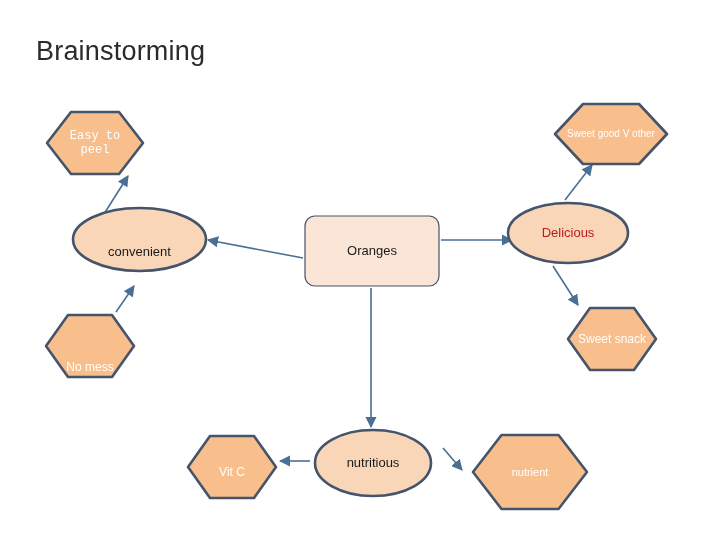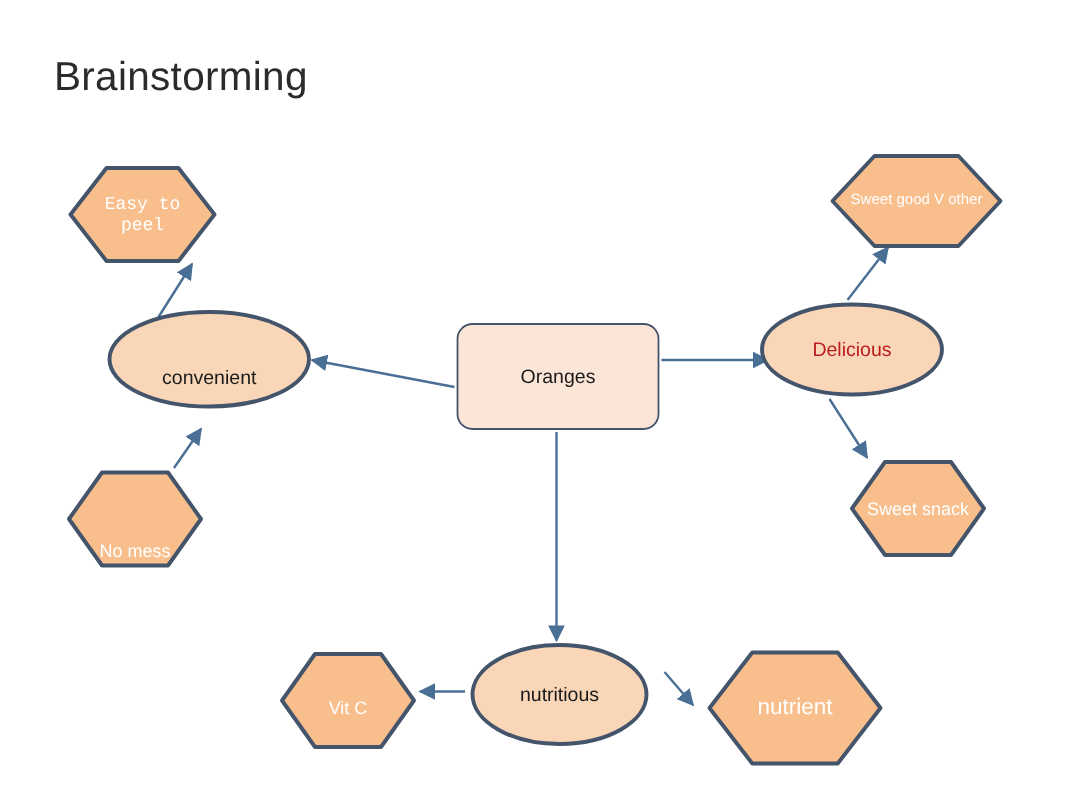--- a/index.html
+++ b/index.html
@@ -119,17 +119,17 @@
       <div class="node hex" style="left: 568px; top: 308px; width: 88px; height: 62px; justify-content: center;">
         <span class="lbl" style="font-size: 12px; color: rgb(255, 255, 255);">Sweet snack</span>
       </div>
       <div class="node hex" style="left: 188px; top: 436px; width: 88px; height: 62px;">
         <span class="lbl" style="font-size: 12px; color: rgb(255, 255, 255); margin-top: 10px;">Vit C</span>
       </div>
       <div class="node ell" style="left: 315px; top: 430px; width: 116px; height: 66px;">
         <span class="lbl" style="font-size: 13px; color: rgb(26, 26, 26);">nutritious</span>
       </div>
       <div class="node hex" style="left: 473px; top: 435px; width: 114px; height: 74px;">
-        <span class="lbl" style="font-size: 15px; color: rgb(255, 255, 255); text-align: center;">nutrient</span>
+        <span class="lbl" style="font-size: 11px; color: rgb(255, 255, 255); text-align: center;">nutrient</span>
       </div>
     </div>
 
 </div>
 
 </body></html>

